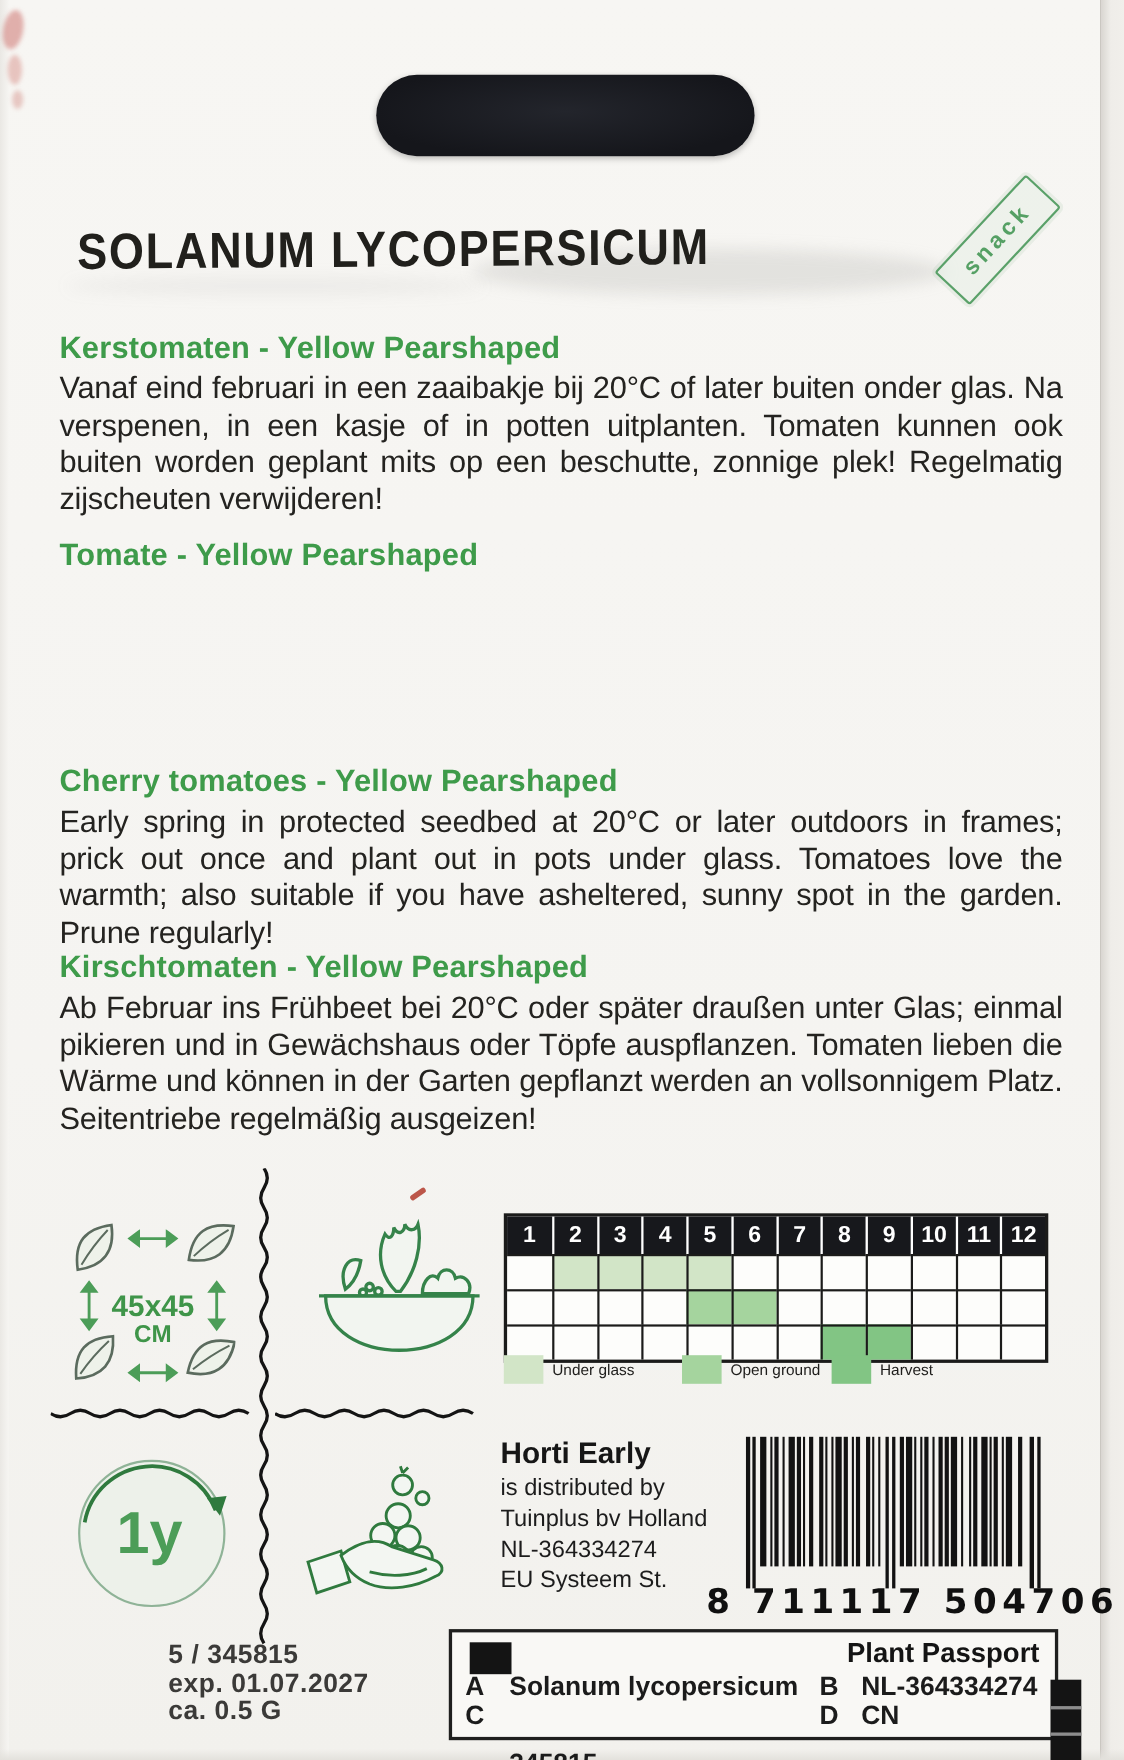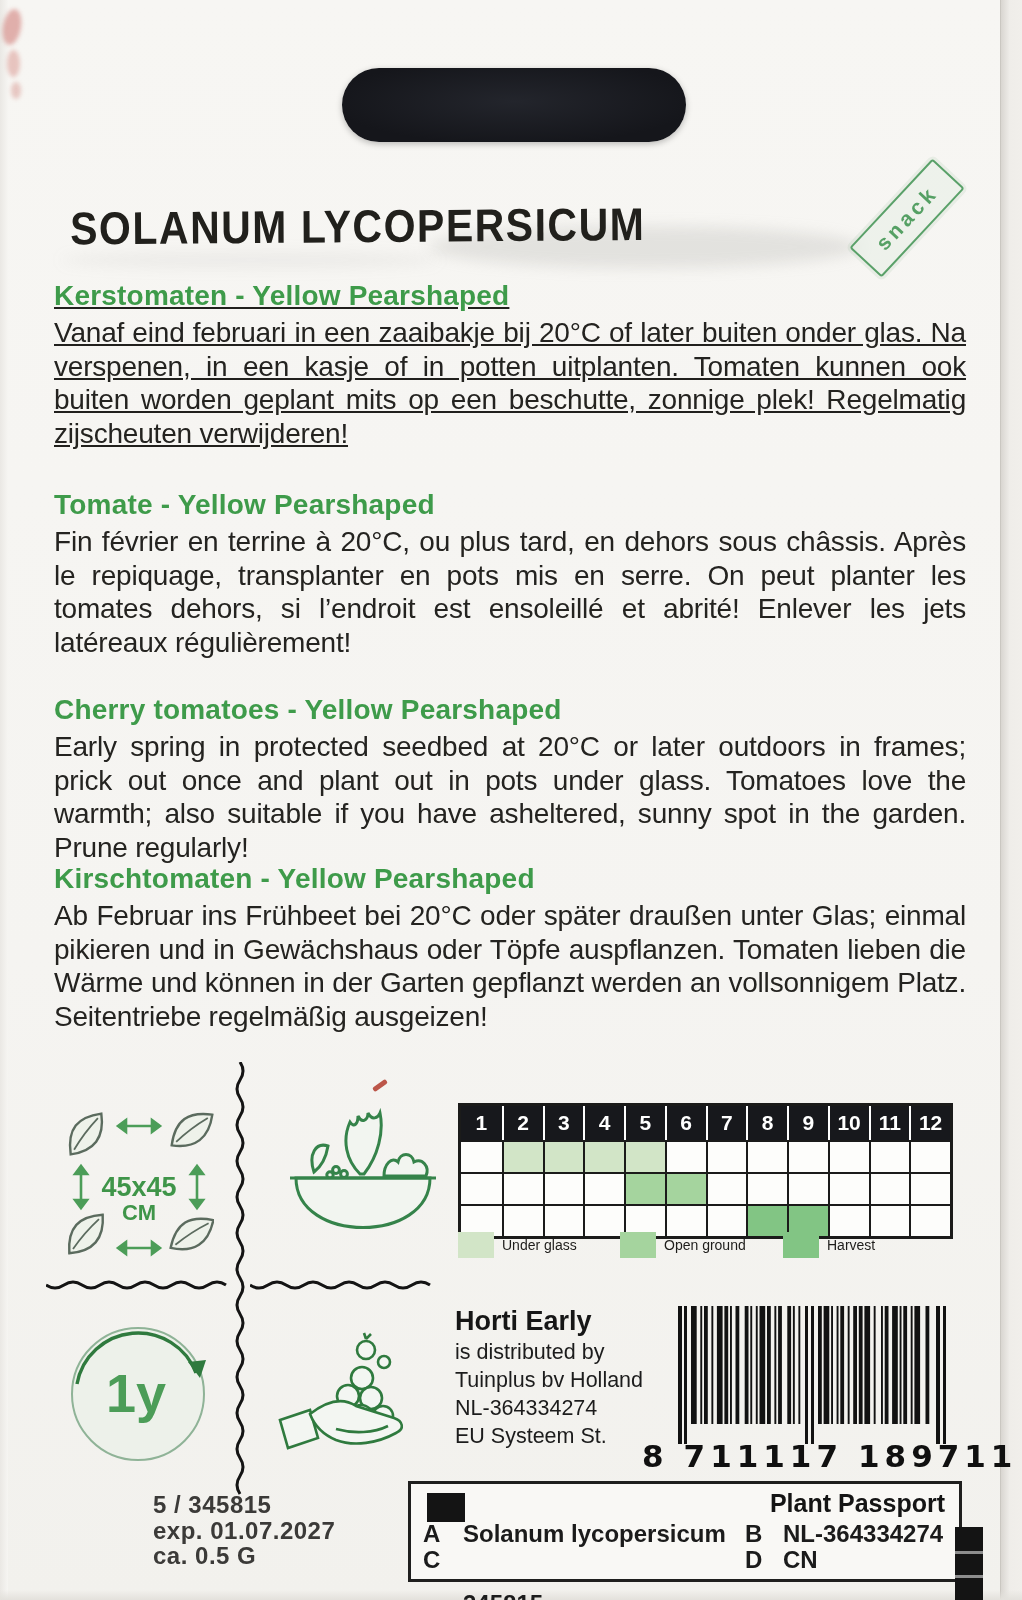--- a/index.html
+++ b/index.html
@@ -70,27 +70,26 @@
 
   <div class="abs hang-hole"></div>
 
   <div class="abs smudge" style="left:430px;top:226px;width:430px;height:42px;"></div>
   <div class="abs smudge" style="left:60px;top:252px;width:380px;height:16px;background:rgba(150,150,146,.10);"></div>
   <div class="abs title">SOLANUM LYCOPERSICUM</div>
   <div class="abs stamp">
     <span>snack</span>
   </div>
 
-  <div class="abs section" style="top:280px;text-decoration:underline;">
+  <div class="abs section" style="top:300px;">
     <h2>Kerstomaten - Yellow Pearshaped</h2>
     <p>Vanaf eind februari in een zaaibakje bij 20°C of later buiten onder glas. Na verspenen, in een kasje of in potten uitplanten. Tomaten kunnen ook buiten worden geplant mits op een beschutte, zonnige plek! Regelmatig zijscheuten verwijderen!</p>
   </div>
   <div class="abs section" style="top:489px;">
     <h2>Tomate - Yellow Pearshaped</h2>
-    <p>Fin février en terrine à 20°C, ou plus tard, en dehors sous châssis. Après le repiquage, transplanter en pots mis en serre. On peut planter les tomates dehors, si l’endroit est ensoleillé et abrité! Enlever les jets latéreaux régulièrement!</p>
   </div>
   <div class="abs section" style="top:694px;">
     <h2>Cherry tomatoes - Yellow Pearshaped</h2>
     <p>Early spring in protected seedbed at 20°C or later outdoors in frames; prick out once and plant out in pots under glass. Tomatoes love the warmth; also suitable if you have asheltered, sunny spot in the garden. Prune regularly!</p>
   </div>
   <div class="abs section" style="top:863px;">
     <h2>Kirschtomaten - Yellow Pearshaped</h2>
     <p>Ab Februar ins Frühbeet bei 20°C oder später draußen unter Glas; einmal pikieren und in Gewächshaus oder Töpfe auspflanzen. Tomaten lieben die Wärme und können in der Garten gepflanzt werden an vollsonnigem Platz. Seitentriebe regelmäßig ausgeizen!</p>
   </div>
 
@@ -229,21 +228,21 @@
       <div class="cal-cell" style="border-left: 2.4px solid rgb(27, 27, 26);"></div>
     </div>
   <div class="abs legend-item" style="left:458px;top:1232px;">
     <span class="legend-swatch" style="background: rgb(210, 229, 199);"></span>
     <span>Under glass</span>
   </div>
   <div class="abs legend-item" style="left:620px;top:1232px;">
     <span class="legend-swatch" style="background: rgb(165, 212, 158);"></span>
     <span>Open ground</span>
   </div>
-  <div class="abs legend-item" style="left:783px;top:1232px;">
+  <div class="abs legend-item" style="left:756px;top:1232px;">
     <span class="legend-swatch" style="background: rgb(130, 197, 132);"></span>
     <span>Harvest</span>
   </div>
 
   <div class="abs dist-brand">Horti Early</div>
   <div class="abs dist-line" style="top:1340px;">is distributed by</div>
   <div class="abs dist-line" style="top:1368px;">Tuinplus bv Holland</div>
   <div class="abs dist-line" style="top:1396px;">NL-364334274</div>
   <div class="abs dist-line" style="top:1424px;">EU Systeem St.</div>
 
@@ -287,21 +286,21 @@
       <rect x="214.1" y="0" width="5.699999999999999" height="118" fill="#121212"></rect>
       <rect x="221.6" y="0" width="1.9" height="118" fill="#121212"></rect>
       <rect x="225.29999999999998" y="0" width="3.8" height="118" fill="#121212"></rect>
       <rect x="232.7" y="0" width="1.9" height="118" fill="#121212"></rect>
       <rect x="236.39999999999998" y="0" width="5.699999999999999" height="118" fill="#121212"></rect>
       <rect x="247.49999999999997" y="0" width="3.8" height="118" fill="#121212"></rect>
     </svg>
   <div class="abs barcode-number">
     <span>8</span>
     <span>711117</span>
-    <span>189711</span>
+    <span>504706</span>
   </div>
 
   <div class="abs passport">
     <div class="pp-flag"></div>
     <div class="pp-title">Plant Passport</div>
     <span class="pp-key" style="left:12px;top:36px;">A</span>
     <span class="pp-val" style="left:52px;top:36px;">Solanum lycopersicum</span>
     <span class="pp-key" style="left:334px;top:36px;">B</span>
     <span class="pp-val" style="left:372px;top:36px;">NL-364334274</span>
     <span class="pp-key" style="left:12px;top:62px;">C</span>

